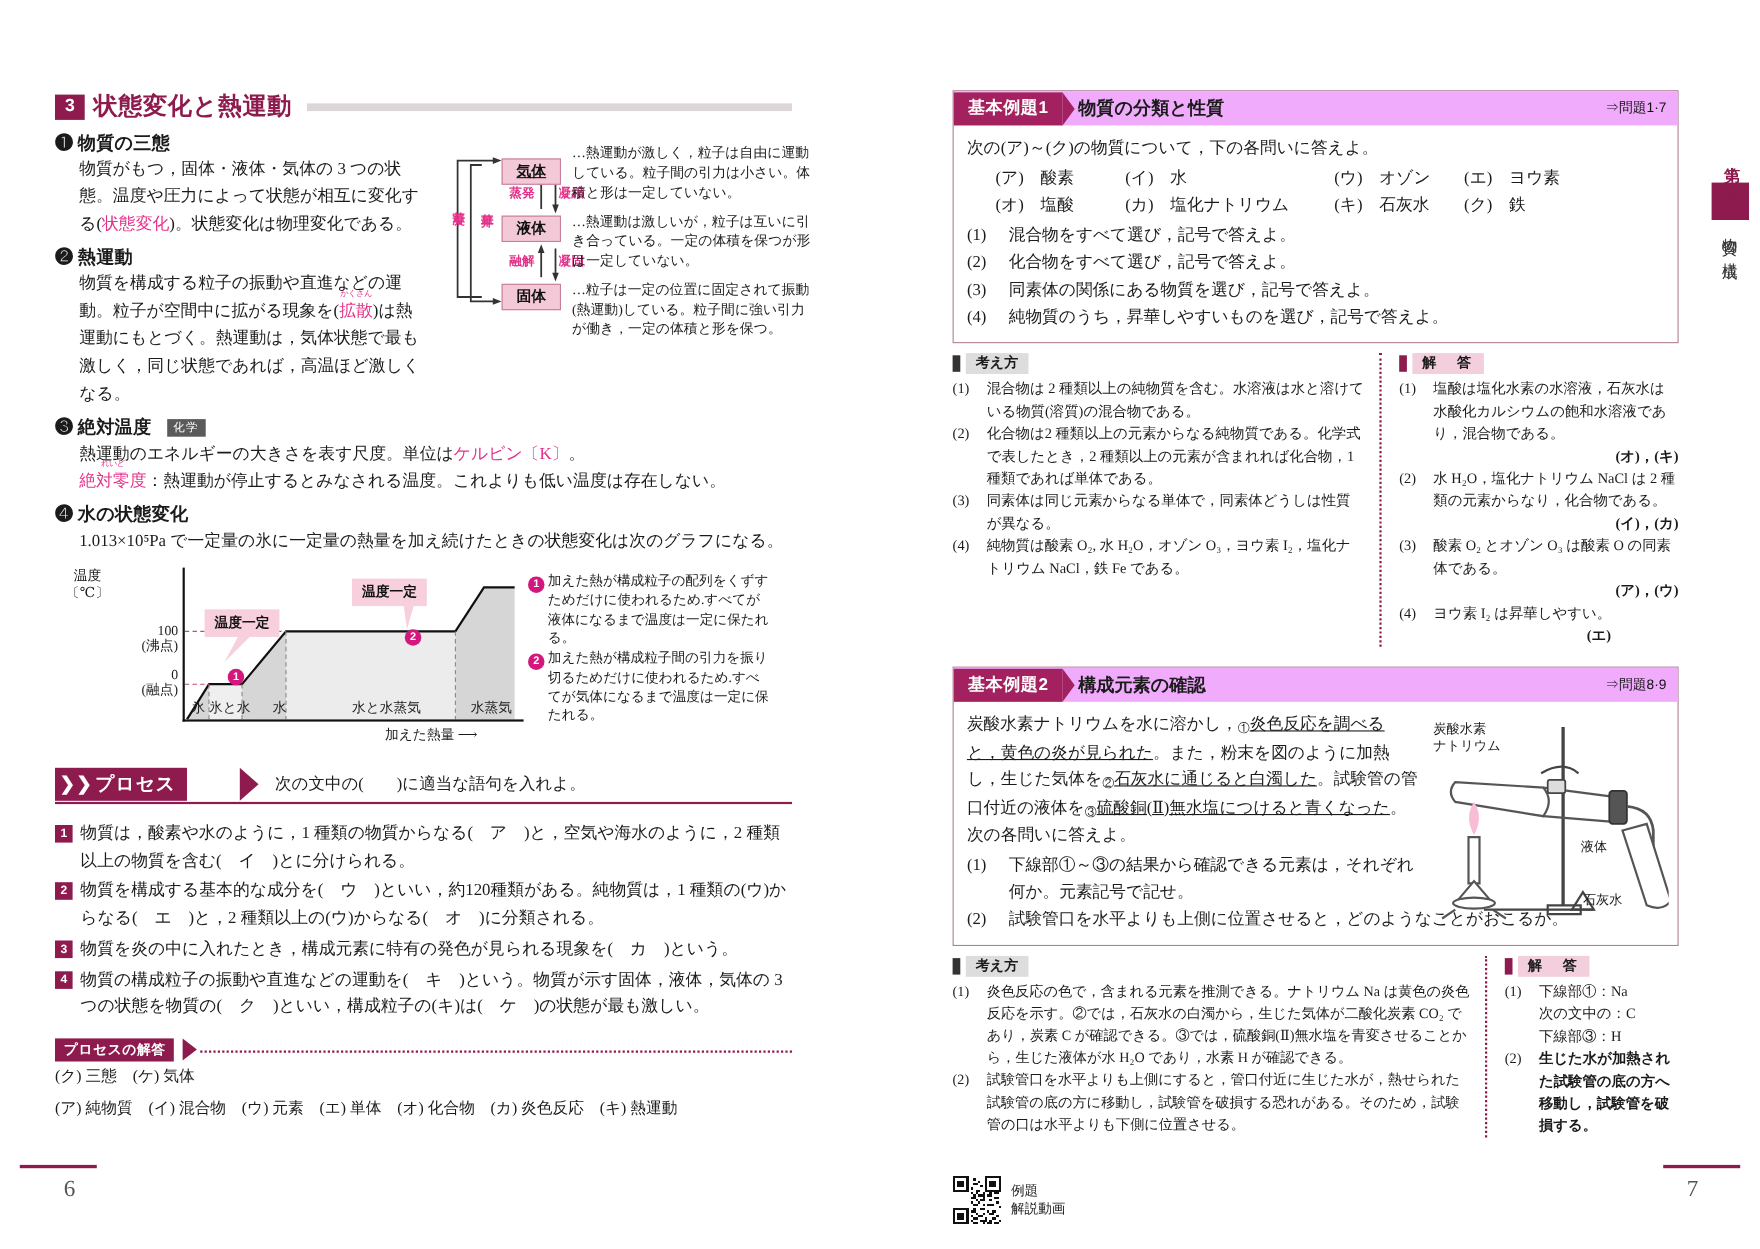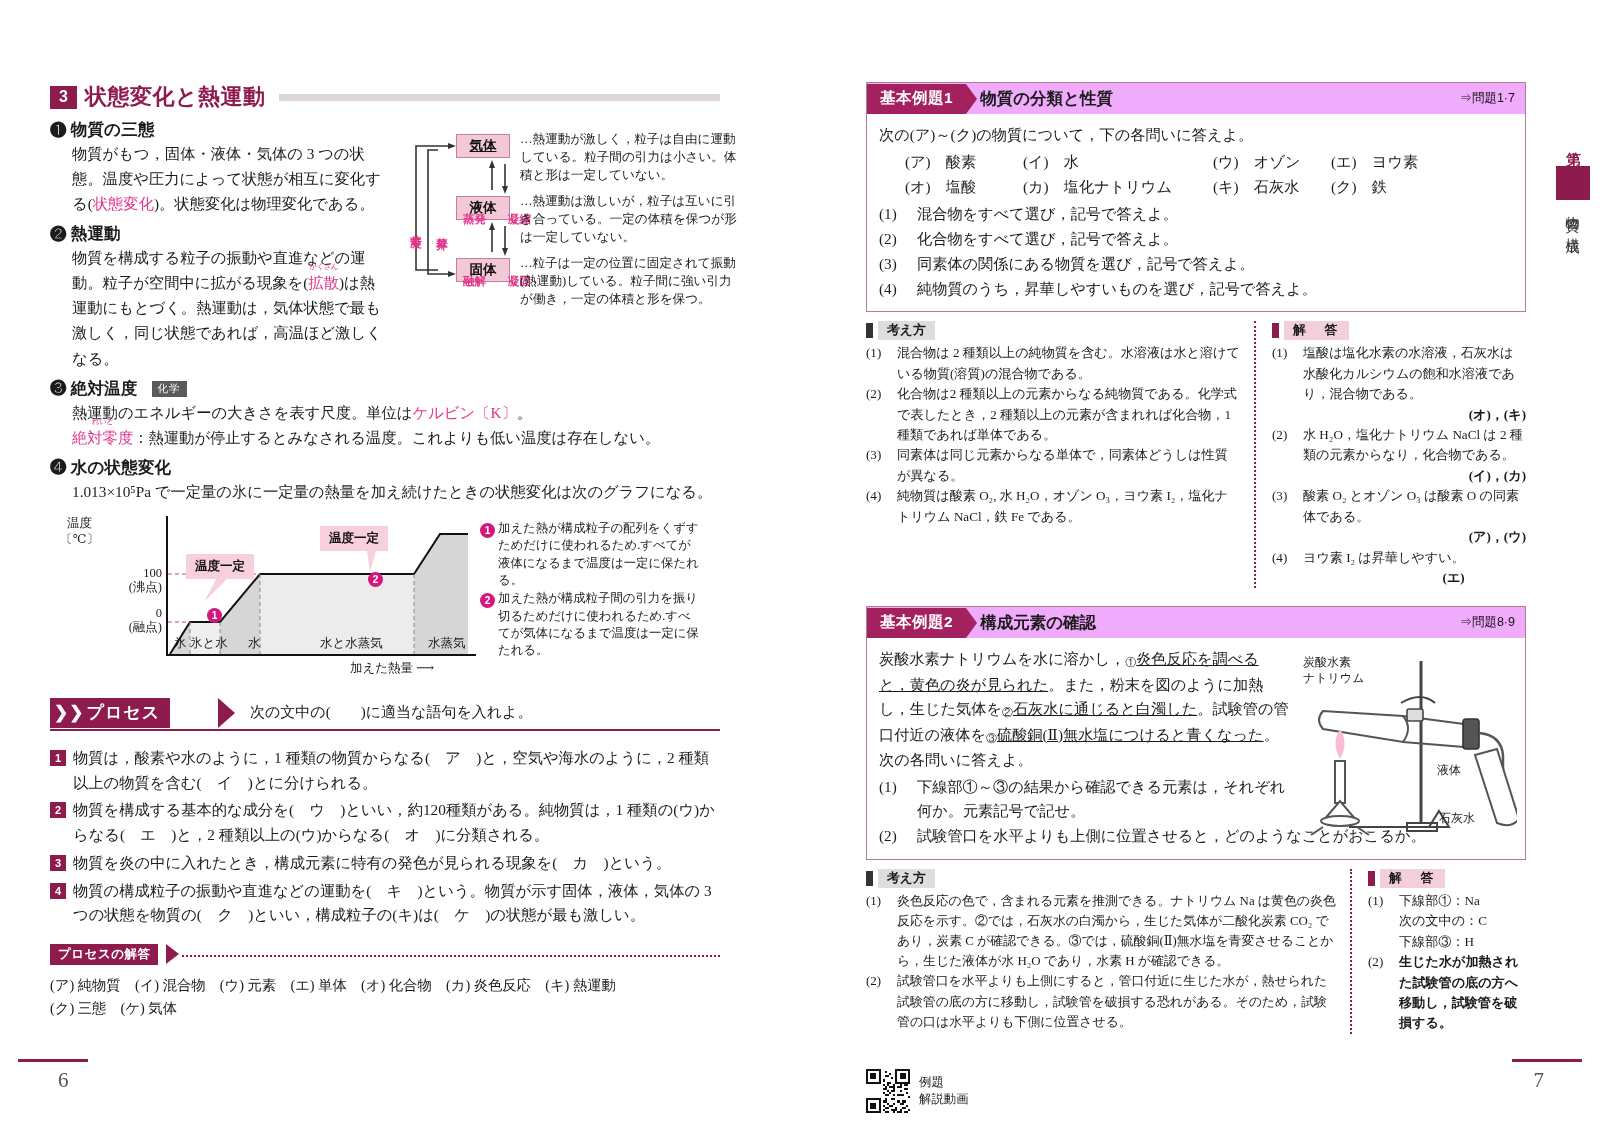--- a/index.html
+++ b/index.html
@@ -46,25 +46,25 @@
                    font-size:7.5px; color:#e2338a; letter-spacing:-.5px; }
 
   
   .tri-box { position:absolute; left:358px; top:128px; width:330px; height:162px; }
   .st-box {
     position:absolute; width:54px; height:24px; background:#f3c9d8;
     border:1px solid #c77e9c; color:#111; font-size:13.5px; font-weight:bold;
     display:flex; align-items:center; justify-content:center;
     font-family:"Liberation Sans",sans-serif;
   }
-  .st-g { left:48px; top:6px;text-decoration:underline; }
+  .st-g { left:48px; top:16px;text-decoration:underline; }
   .st-l { left:48px; top:68px; }
   .st-s { left:48px; top:130px; }
   .arrow-lbl { position:absolute; color:#e2338a; font-size:11.5px; font-weight:bold;
-               font-family:"Liberation Sans",sans-serif;margin-top:44px; }
+               font-family:"Liberation Sans",sans-serif; }
   .vert-lbl { writing-mode:vertical-rl; text-orientation:upright; letter-spacing:-1px; }
   .tri-desc { position:absolute; left:112px; font-size:12.6px; line-height:1.42; width:220px; }
 
   
   .graph-wrap { position:relative; margin-top:8px; height:172px; }
   .g-ylabel { position:absolute; left:10px; top:3px; font-size:12.5px; line-height:1.3; text-align:center; }
   .g-tick { position:absolute; font-size:12.5px; text-align:right; line-height:1.15; }
   .g-plot { position:absolute; left:118px; top:6px; width:300px; height:136px; }
   .g-callout {
     position:absolute; background:#f7cfdd; color:#111; font-size:12.5px; font-weight:bold;
@@ -374,22 +374,22 @@
         <span class="q-num">4</span>
         <span class="q-txt">物質の構成粒子の振動や直進などの運動を(　キ　)という。物質が示す固体，液体，気体の 3 つの状態を物質の(　ク　)といい，構成粒子の(キ)は(　ケ　)の状態が最も激しい。</span>
       </div>
     </div>
 
     <div class="ans-band">
       <div class="ans-chev">プロセスの解答</div>
       <div class="ans-tail" style="left:116px;"></div>
       <div class="ans-dots" style="left:132px;right:0;"></div>
     </div>
+    <div class="ans-text" style="margin-top:0;">(ク) 三態　(ケ) 気体</div>
     <div class="ans-text">(ア) 純物質　(イ) 混合物　(ウ) 元素　(エ) 単体　(オ) 化合物　(カ) 炎色反応　(キ) 熱運動</div>
-    <div class="ans-text" style="margin-top:0;">(ク) 三態　(ケ) 気体</div>
   </div>
 
   <div class="foot-rule-l"></div>
   <div class="pgnum-l">6</div>
 
   <div class="page-right">
 
     <div class="ex-block" style="margin-top:82px;">
       <div class="ex-head">
         <span class="ex-badge">基本例題1</span>

